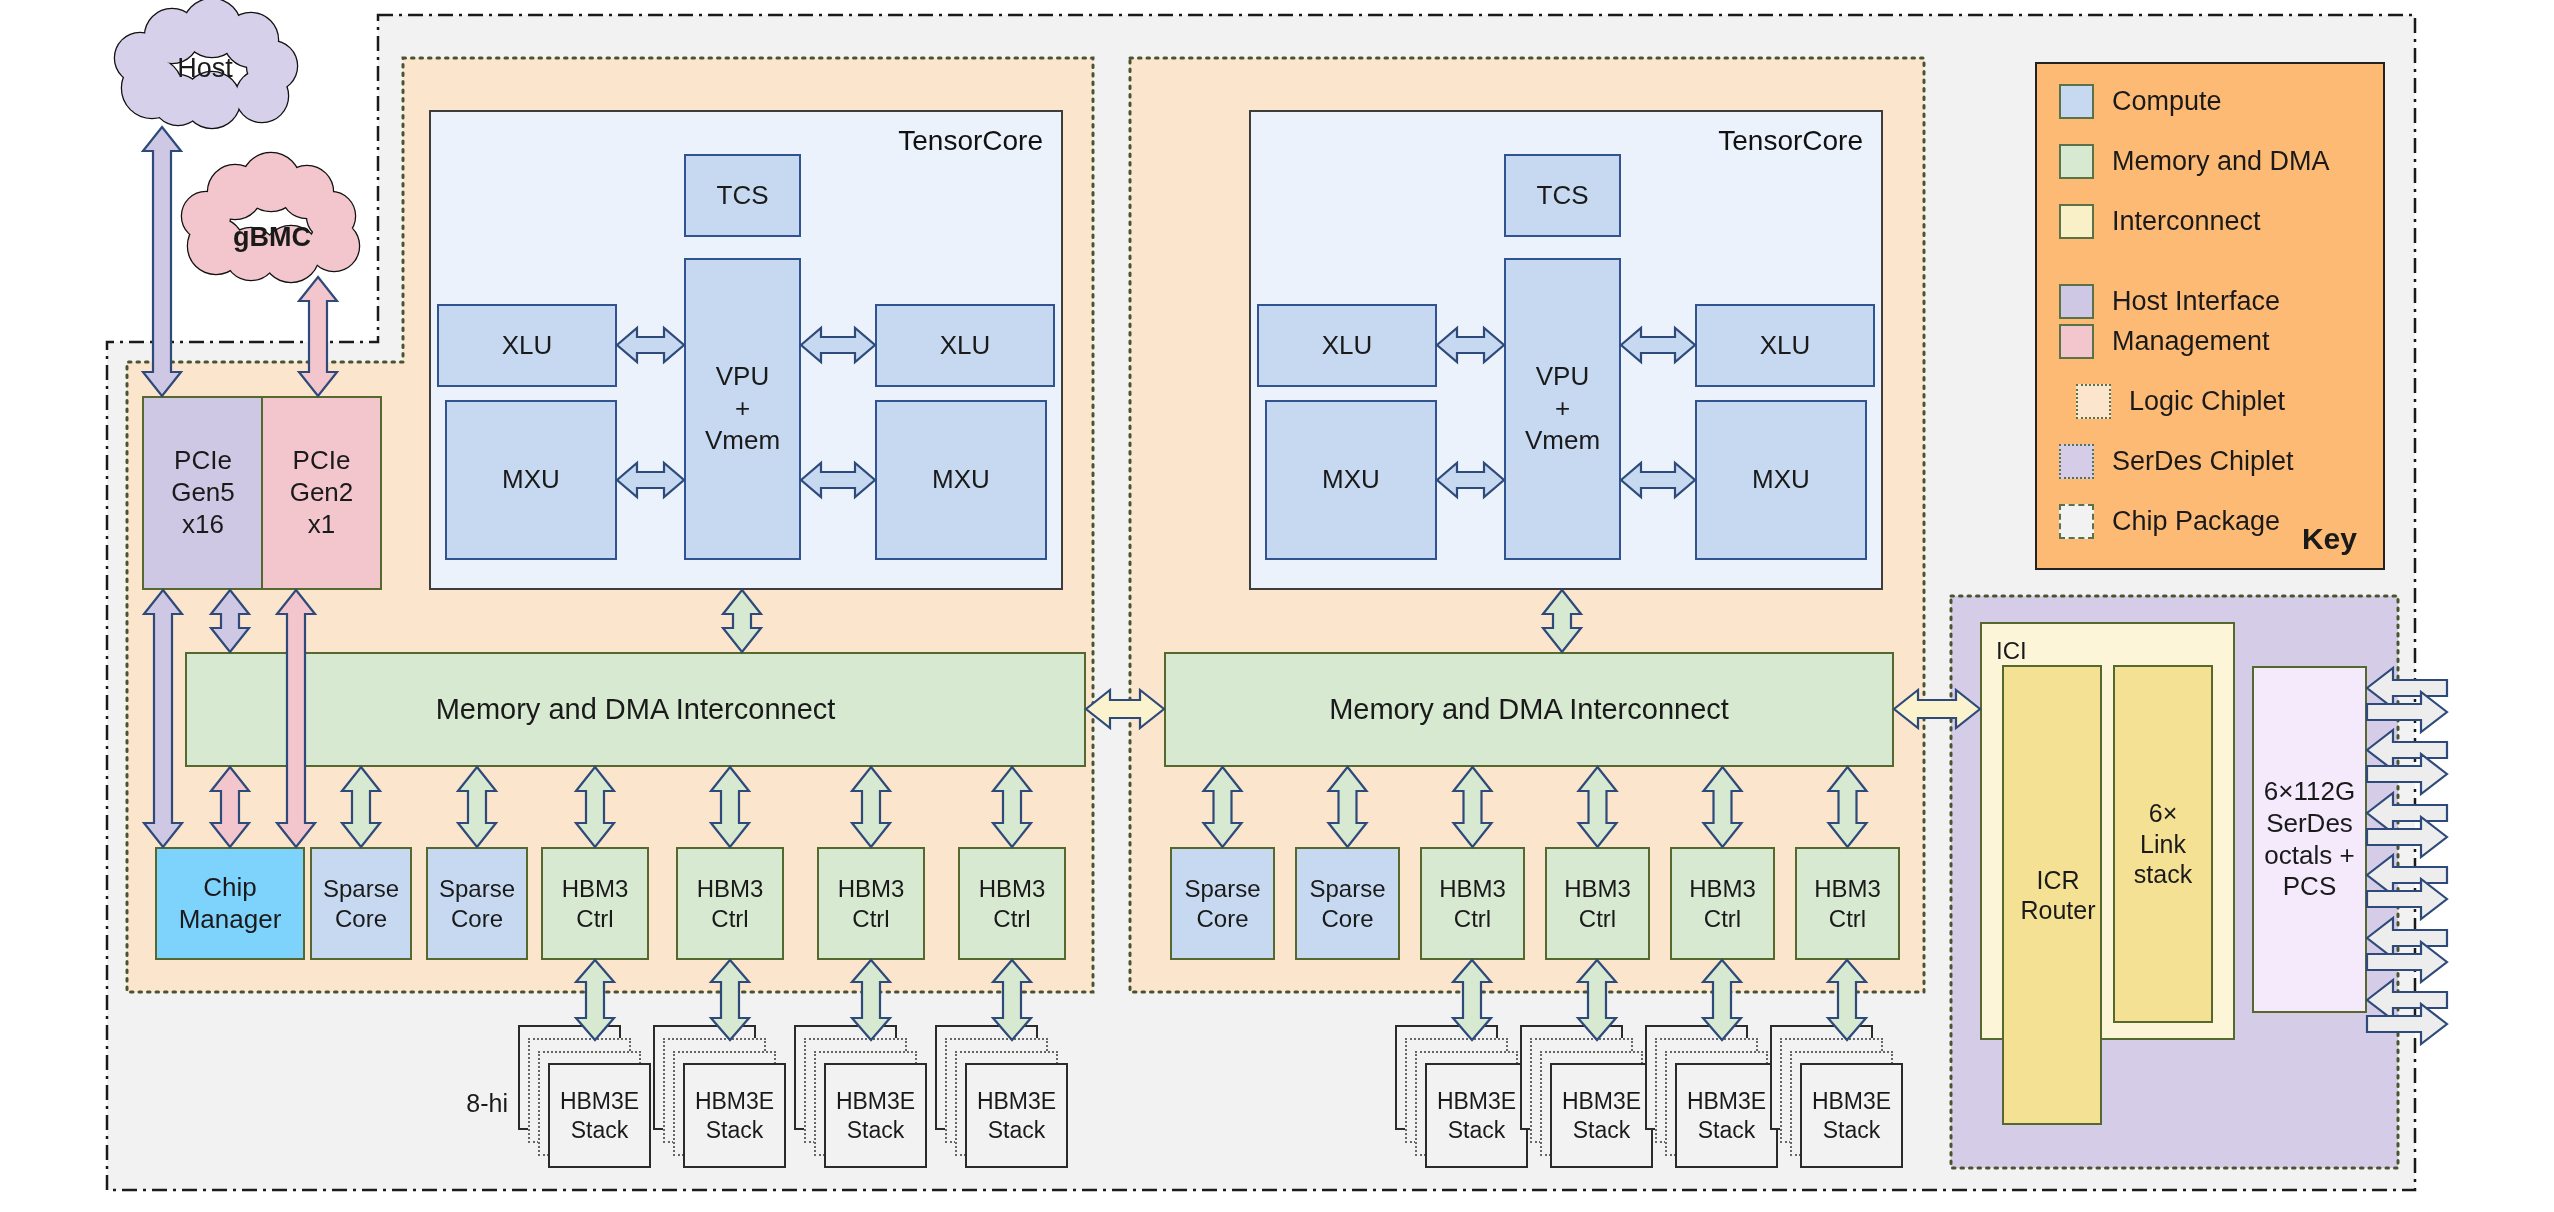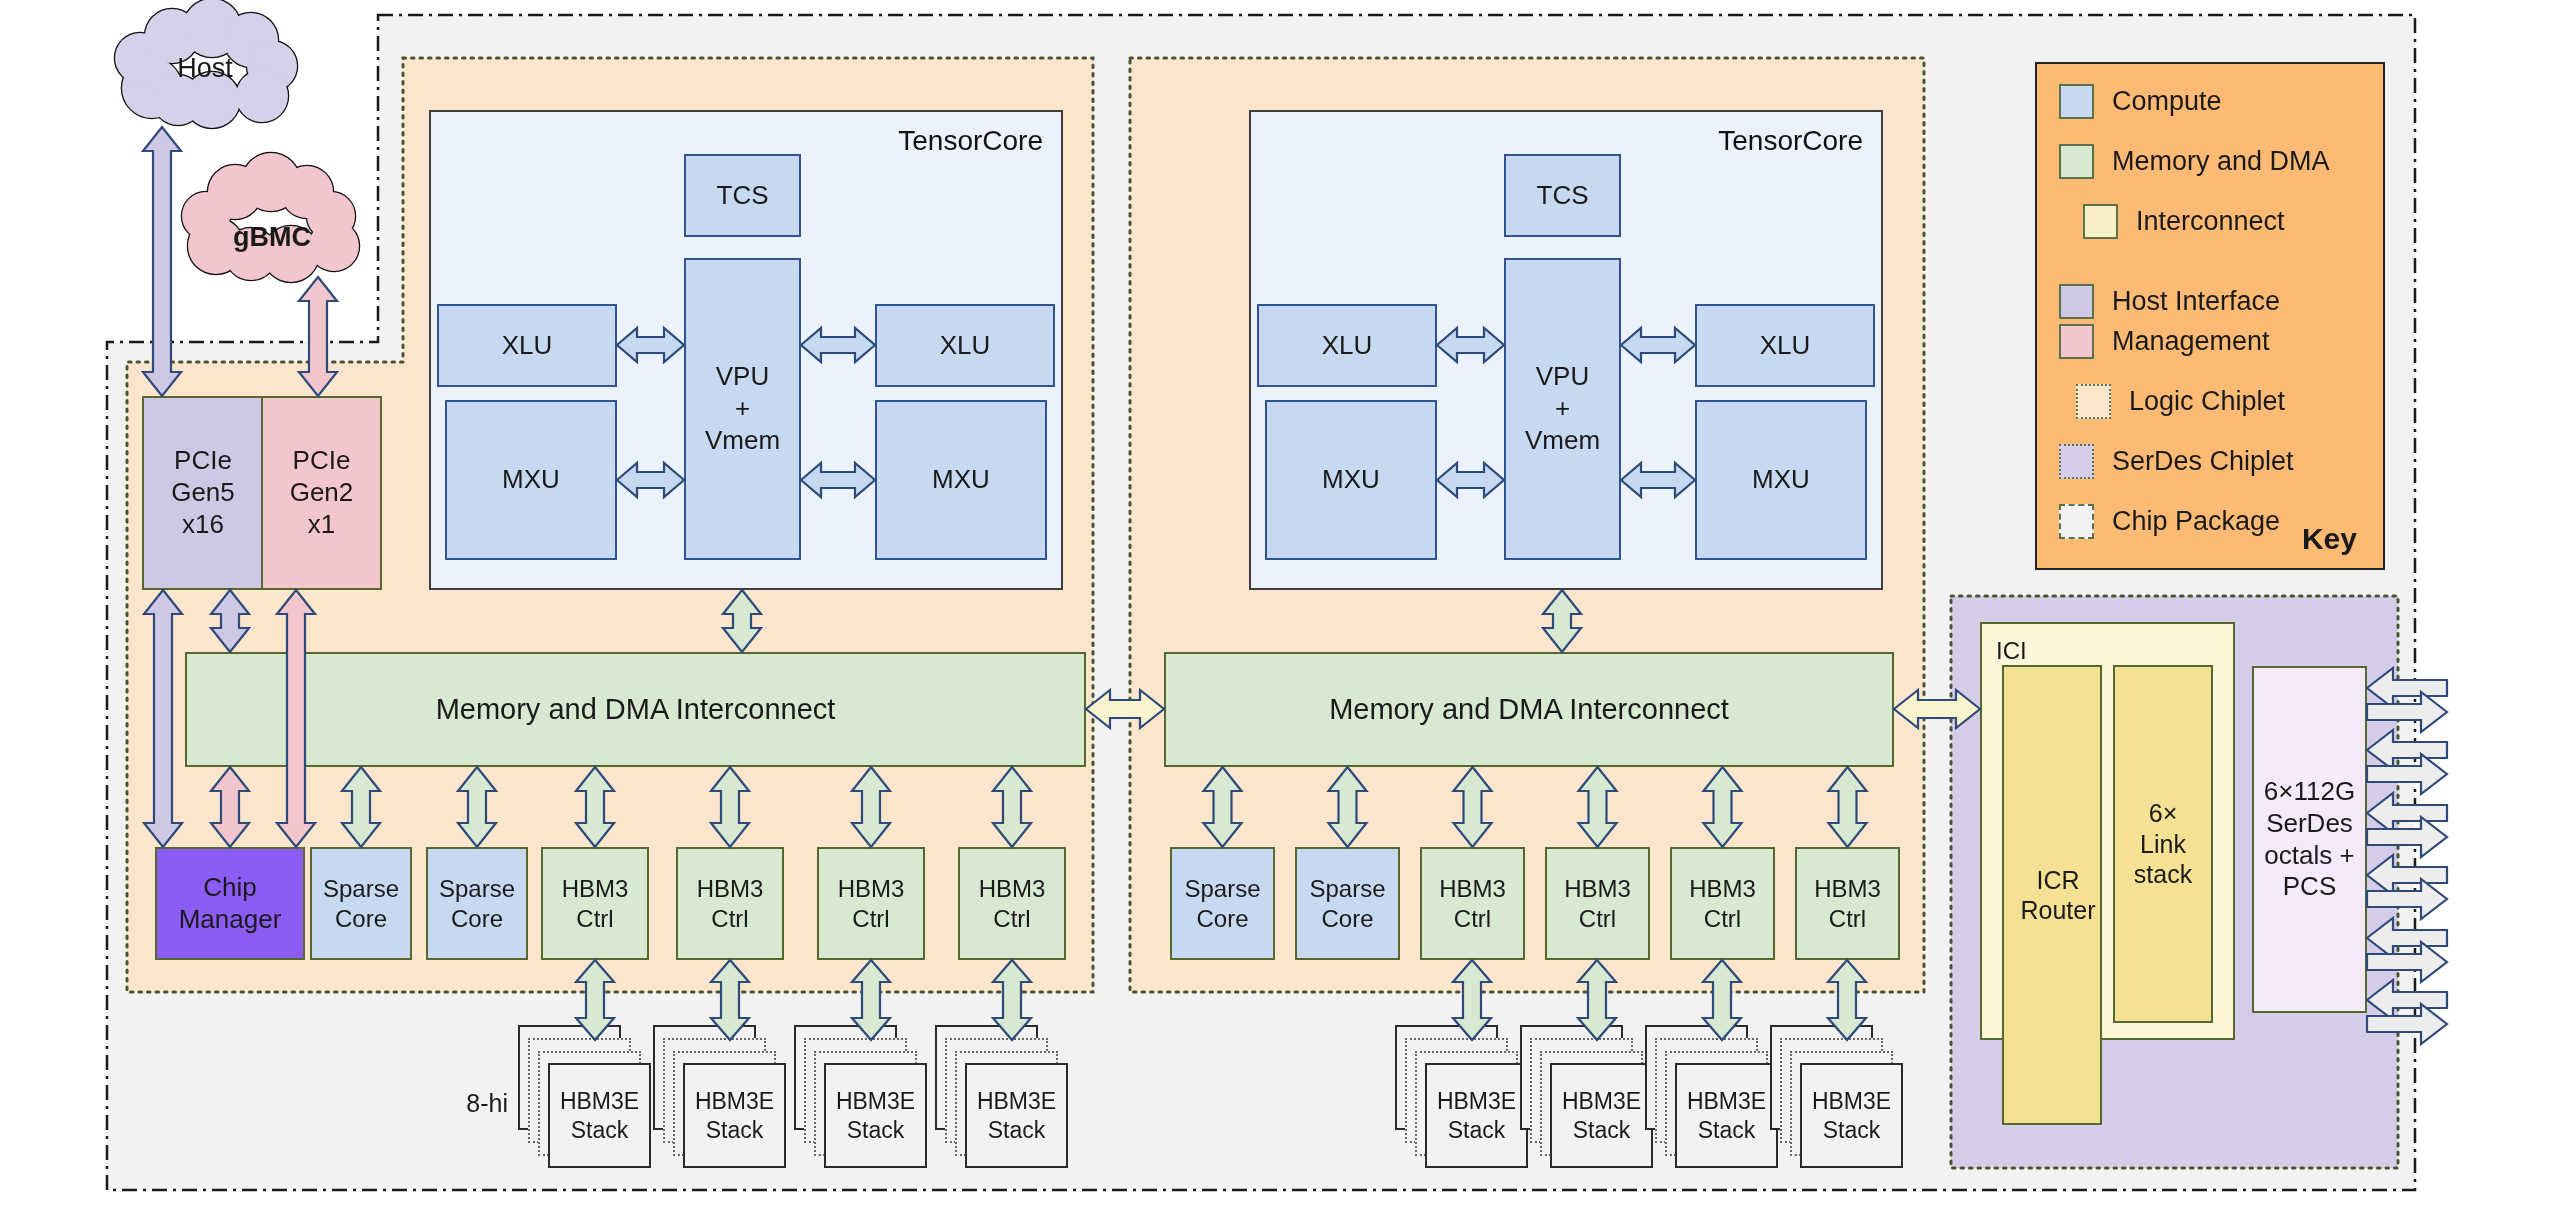--- a/index.html
+++ b/index.html
@@ -6,21 +6,21 @@
   #stage{position:relative;width:2554px;height:1212px;overflow:hidden;background:#ffffff;color:#1a1a1a;}
   #stage svg.layer{position:absolute;left:0;top:0;pointer-events:none;}
   .b{position:absolute;box-sizing:border-box;display:flex;flex-direction:column;align-items:center;justify-content:center;text-align:center;line-height:1.22;}
   .b span{display:block;}
   .olive{border:2.5px solid #55682e;}
   .navy{border:2px solid #31538f;}
   .f-blue{background:#c6d9f0;}
   .f-green{background:#d7e9d1;}
   .f-lav{background:#cfc8e4;}
   .f-pink{background:#f3c6cd;}
-  .f-cm{background:#8b5cf6;}
+  .f-cm{background:#7dd3fc;}
   .f-yel{background:#f5e193;}
   .f-yelpale{background:#fcf5d8;}
   .f-serdes{background:#f4eafb;}
   .tc-outer{background:#ebf2fc;border:2.5px solid #3d3d3d;}
   .tc-title{position:absolute;top:12px;right:18px;font-size:28px;color:#111;} .fs24{font-size:24px;} .fs25{font-size:25px;}
   .fs26{font-size:26px;}
   .bar-label{font-size:29px;}
   .cloud-label{position:absolute;font-size:27px;display:flex;align-items:center;justify-content:center;}
   .stack-layer{position:absolute;width:103px;height:105px;background:#f2f2f2;border:2px solid #2b2b2b;box-sizing:border-box;}
   .stack-layer.dot{border:2px dotted #666;}
@@ -300,21 +300,21 @@
   <div id="legend">
     <div id="lg-rows">
         <div class="lg-row" style="top: 20px;">
           <div class="lg-swatch" style="background: rgb(198, 217, 240); border: 2.5px solid rgb(90, 114, 71);"></div>
           <div class="lg-label">Compute</div>
         </div>
         <div class="lg-row" style="top: 80px;">
           <div class="lg-swatch" style="background: rgb(215, 233, 209); border: 2.5px solid rgb(90, 114, 71);"></div>
           <div class="lg-label">Memory and DMA</div>
         </div>
-        <div class="lg-row" style="top: 140px; margin-left: 24px;">
+        <div class="lg-row" style="top: 140px;">
           <div class="lg-swatch" style="background: rgb(250, 240, 200); border: 2.5px solid rgb(90, 114, 71);"></div>
           <div class="lg-label">Interconnect</div>
         </div>
         <div class="lg-row" style="top: 200px; margin-top: 20px;">
           <div class="lg-swatch" style="background: rgb(207, 200, 228); border: 2.5px solid rgb(90, 114, 71);"></div>
           <div class="lg-label">Host Interface</div>
         </div>
         <div class="lg-row" style="top: 260px;">
           <div class="lg-swatch" style="background: rgb(243, 198, 205); border: 2.5px solid rgb(90, 114, 71);"></div>
           <div class="lg-label">Management</div>

